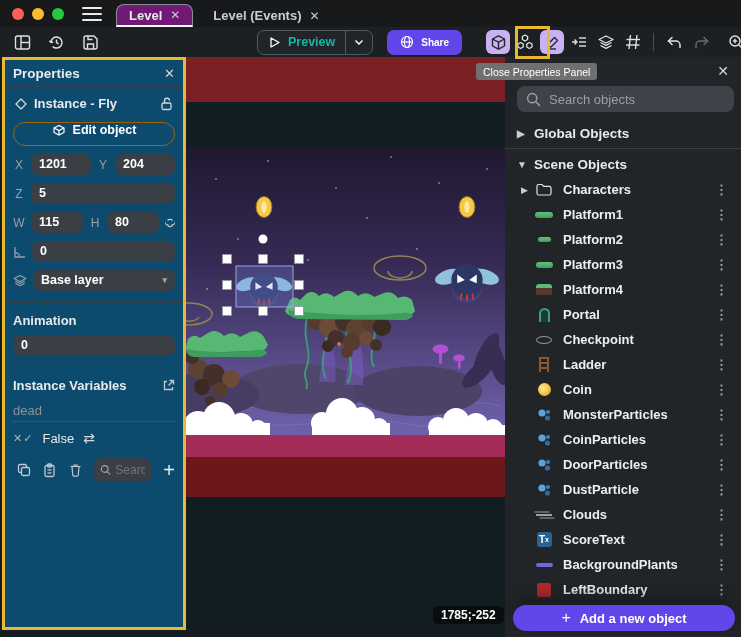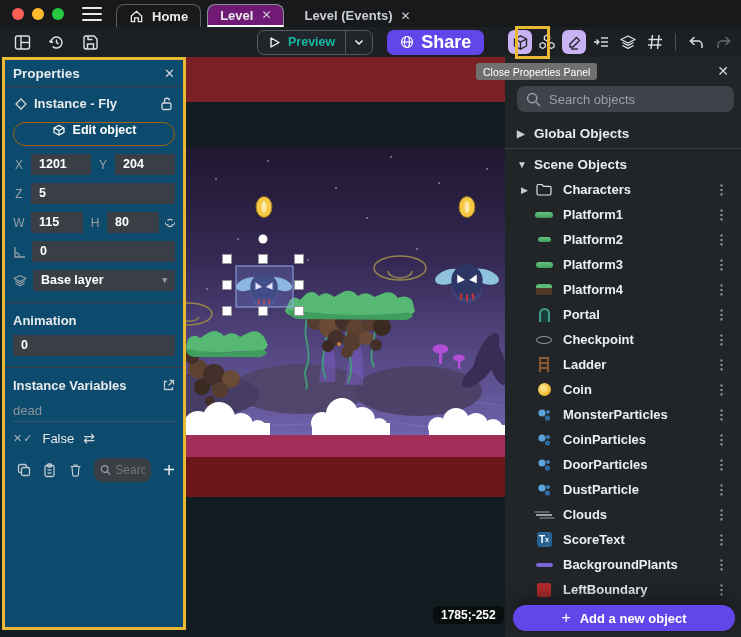--- a/index.html
+++ b/index.html
@@ -31,38 +31,38 @@
   .tb-left { display:flex; gap:10px; padding-left:10px; }
   .tbtn { width:24px; height:24px; display:flex; align-items:center; justify-content:center;
     border-radius:6px; color:#dfe2e5; }
   .tbtn.sel { background:#c9b2f4; color:#23262a; }
   .tb-mid { margin-left:155px; display:flex; align-items:center; gap:14px; }
   .preview-btn { display:flex; align-items:center; height:25px; border:1px solid #54595e;
     border-radius:7px; background:#212428; font-size:12.5px; font-weight:bold; color:#14b8a6; overflow:hidden; }
   .preview-main { display:flex; align-items:center; gap:7px; padding:0 10px; }
   .preview-caret { border-left:1px solid #54595e; padding:0 8px; font-size:10px; display:flex; align-items:center; height:100%; }
   .share-btn { display:flex; align-items:center; gap:7px; height:25px; padding:0 13px;
-    border-radius:7px; font-size:18px; font-weight:bold; color:#fff; }
+    border-radius:7px; font-size:10px; font-weight:bold; color:#fff; }
   .tb-right { display:flex; align-items:center; gap:3px; margin-left:24px; }
   .tb-sep { width:1px; height:18px; background:#4a4f54; margin:0 5px; }
   .dim { opacity:.38; }
   .hl-box { position:absolute; left:515px; top:26px; width:35px; height:33px;
     border:3px solid #e8b931; pointer-events:none; z-index:40; }
 
   
   .props { position:absolute; left:2px; top:57px; width:184px; height:573px;
     background:#0c4a6e; border:3px solid #e8b931; z-index:20; font-size:13px; }
   .props-inner { padding:0 8px; }
   .p-head { display:flex; align-items:center; justify-content:space-between;
     padding:6px 8px 5px 8px; border-bottom:1px solid #3a3f44; }
   .p-head .t { font-size:13.5px; font-weight:bold; }
   .xbtn { color:#d4d7da; font-size:13px; cursor:pointer; }
   .p-row { display:flex; align-items:center; gap:6px; margin-top:8px; }
   .p-label { color:#9aa0a6; font-size:12px; width:12px; flex:none; text-align:center; }
-  .p-input { background:#3a3f45; border-radius:0; height:21px; line-height:21px;
+  .p-input { background:#3a3f45; border-radius:7px; height:21px; line-height:21px;
     padding:0 8px; color:#fff; font-size:12.5px; font-weight:bold; flex:1; min-width:0;
     white-space:nowrap; overflow:hidden; }
   .inst-row { display:flex; align-items:center; gap:7px; padding:9px 2px 2px 2px; font-weight:bold; font-size:13px; }
   .edit-btn { margin-top:9px; height:24px; border:1px solid #a16207; border-radius:12px;
     display:flex; justify-content:center; gap:7px;
     font-size:12.5px; font-weight:bold; color:#fff; cursor:pointer; }
   .sec-div { height:1px; background:#3a3f44; margin:11px -8px 0 -8px; }
   .sec-title { font-size:13px; font-weight:bold; margin-top:10px; display:flex; align-items:center; justify-content:space-between; }
   .var-name { color:#8d939a; font-size:13px; margin-top:10px; padding-bottom:3px;
     border-bottom:1px dotted #5a6066; }
@@ -143,26 +143,20 @@
     <span style="background:#ff5f57"></span>
     <span style="background:#febc2e"></span>
     <span style="background:#28c840"></span>
   </div>
   <div class="hamburger">
       <i></i>
       <i></i>
       <i></i>
     </div>
 
-  <div class="tab boxed" style="margin-right:6px;">
-    <svg class="home-ic" viewBox="0 0 16 16" fill="none" stroke="#e8eaec" stroke-width="1.4">
-      <path d="M2.5 7.5 L8 2.5 L13.5 7.5 V13.5 H10 V9.5 H6 V13.5 H2.5 Z"></path>
-    </svg>
-    <span>Home</span>
-  </div>
   <div class="tab active" style="margin-right:8px;">
     <span>Level</span>
     <span class="x">✕</span>
   </div>
   <div class="tab" style="color:#c9cdd1;">
     <span>Level (Events)</span>
     <span class="x">✕</span>
   </div>
 </div>
 

